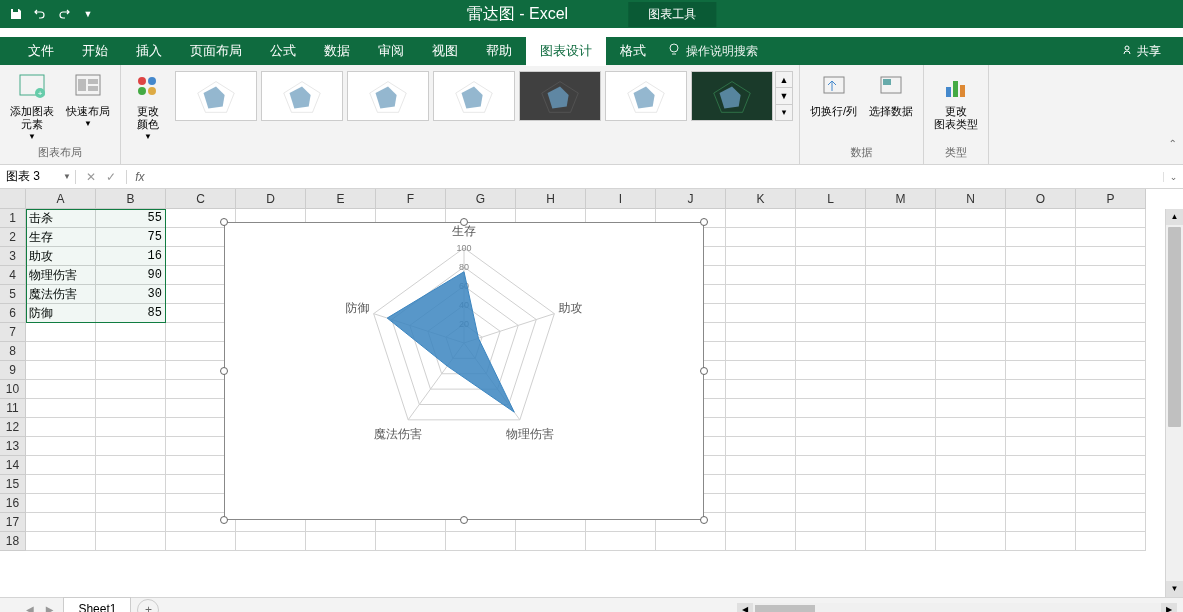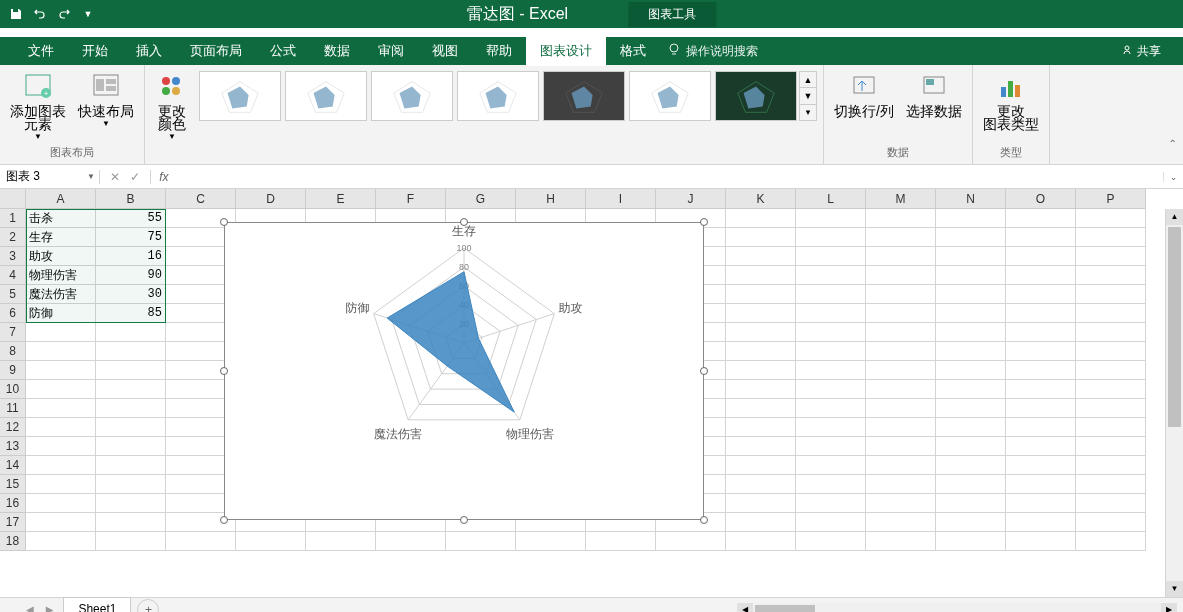--- a/index.html
+++ b/index.html
@@ -23,37 +23,37 @@
     .tell-me { display: flex; align-items: center; gap: 6px; margin-left: 8px; opacity: 0.9; }
     .share-btn { margin-left: auto; padding: 4px 8px; display: flex; align-items: center; gap: 4px; }
     
     
     .ribbon { height: 100px; background: #f3f3f3; border-bottom: 1px solid #d4d4d4; display: flex; }
     .ribbon-group { border-right: 1px solid #d4d4d4; display: flex; flex-direction: column; padding: 4px 6px 0; }
     .ribbon-group-content { flex: 1; display: flex; align-items: flex-start; gap: 4px; }
     .ribbon-group-label { text-align: center; font-size: 11px; color: #666; padding: 2px 0 4px; }
     .ribbon-btn-lg { display: flex; flex-direction: column; align-items: center; cursor: pointer; padding: 2px 4px; min-width: 42px; }
     .ribbon-btn-lg .ribbon-icon { width: 32px; height: 32px; margin-bottom: 2px; }
-    .ribbon-btn-lg .lbl { font-size: 14px; text-align: center; line-height: 13px; }
+    .ribbon-btn-lg .lbl { font-size: 11px; text-align: center; line-height: 13px; }
     .dropdown-arrow { font-size: 8px; margin-top: 1px; }
     
     .chart-style-thumb { width: 82px; height: 50px; border: 1px solid #ccc; background: #fff; cursor: pointer; position: relative; margin: 2px; }
     .chart-style-thumb.dark { background: #404040; }
     .chart-style-thumb.dark2 { background: #1a3a2a; }
     .chart-style-thumb svg { width: 100%; height: 100%; }
     .style-gallery { display: flex; flex-wrap: nowrap; }
     .gallery-nav { width: 18px; display: flex; flex-direction: column; border: 1px solid #ccc; margin: 2px 0; }
     .gallery-nav div { flex: 1; display: flex; align-items: center; justify-content: center; cursor: pointer; border-bottom: 1px solid #ccc; font-size: 9px; }
     .gallery-nav div:last-child { border-bottom: none; }
     
     .collapse-ribbon { position: absolute; right: 6px; top: 138px; cursor: pointer; color: #666; font-size: 10px; }
     
     
     .formula-row { height: 24px; background: #fff; border-bottom: 1px solid #d4d4d4; display: flex; align-items: center; }
-    .name-box { width: 100px; border-right: 1px solid #d4d4d4; display: flex; align-items: center; padding: 0 6px; position: relative; }
+    .name-box { width: 76px; border-right: 1px solid #d4d4d4; display: flex; align-items: center; padding: 0 6px; position: relative; }
     .name-box input { border: none; outline: none; width: 100%; font-size: 12px; }
     .name-box-arrow { position: absolute; right: 4px; font-size: 8px; color: #666; cursor: pointer; }
     .fx-btns { display: flex; align-items: center; gap: 10px; padding: 0 10px; border-right: 1px solid #d4d4d4; color: #999; }
     .fx-btn { cursor: pointer; }
     .fx-label { padding: 0 8px; font-style: italic; color: #666; }
     .formula-input { flex: 1; }
     .formula-expand { width: 20px; text-align: center; border-left: 1px solid #e0e0e0; cursor: pointer; font-size: 9px; color: #666; }
     
     
     .sheet-area { position: relative; height: 408px; display: flex; }

